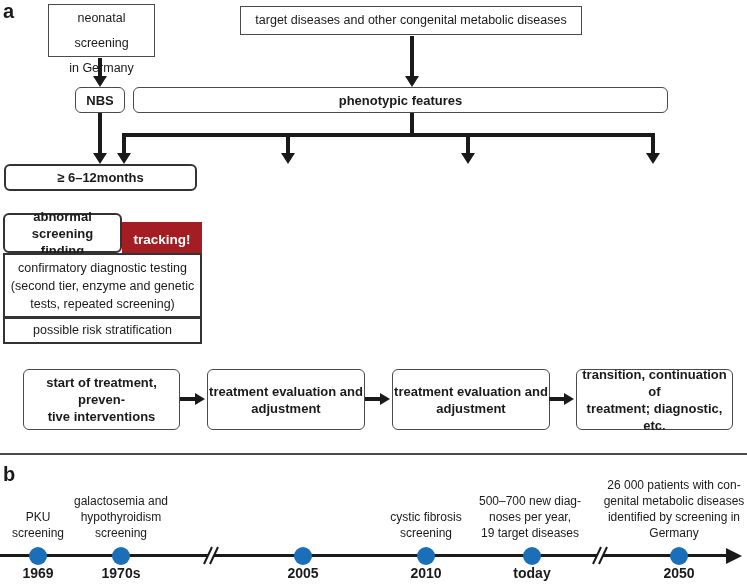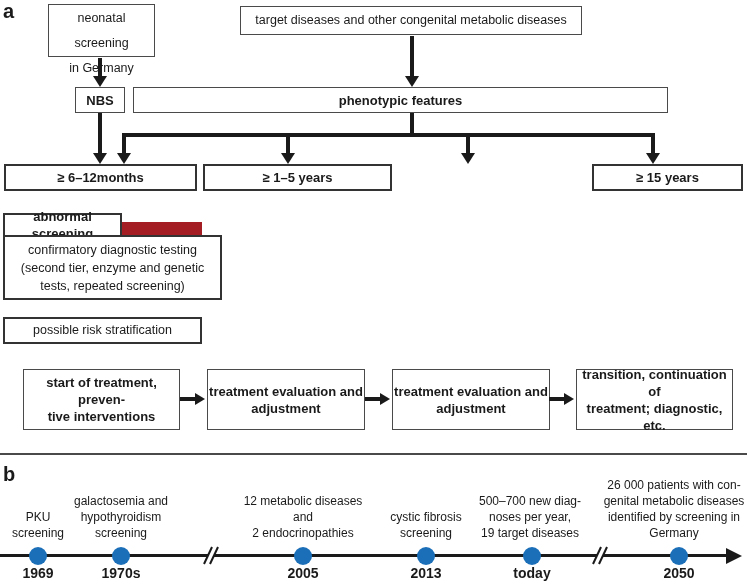--- a/index.html
+++ b/index.html
@@ -8,21 +8,21 @@
     font-family:"Liberation Sans","DejaVu Sans",sans-serif; color:#1a1a1a;
     overflow:hidden;
   }
   .box {
     position:absolute; box-sizing:border-box; background:#ffffff;
     border:1.5px solid #4a4a4a;
     display:flex; align-items:center; justify-content:center;
     text-align:center; white-space:pre-line;
     font-size:12.5px; line-height:25px;
   }
-  .bold { font-weight:bold; }
+  .bold { font-weight:bold;border-radius:6px; }
   .thick { border-width:2px; border-color:#333333; }
   .plabel { position:absolute; font-weight:bold; font-size:20px; line-height:20px; }
   .stemv { position:absolute; width:4px; background:#1a1a1a; }
   .stemh { position:absolute; height:4px; background:#1a1a1a; }
   .headdown { position:absolute; width:0; height:0;
     border-left:7px solid transparent; border-right:7px solid transparent;
     border-top:11px solid #1a1a1a; }
   .headright { position:absolute; width:0; height:0;
     border-top:6px solid transparent; border-bottom:6px solid transparent;
     border-left:10px solid #1a1a1a; }
@@ -73,27 +73,25 @@
   <div class="stemv" style="left:122px;top:137px;height:17px"></div>
   <div class="headdown" style="left:117px;top:153px"></div>
   <div class="stemv" style="left:286px;top:137px;height:17px"></div>
   <div class="headdown" style="left:281px;top:153px"></div>
   <div class="stemv" style="left:466px;top:137px;height:17px"></div>
   <div class="headdown" style="left:461px;top:153px"></div>
   <div class="stemv" style="left:651px;top:137px;height:17px"></div>
   <div class="headdown" style="left:646px;top:153px"></div>
 
   <div class="box bold thick" style="left:4px;top:164px;width:193px;height:27px;font-size:13px">≥ 6–12months</div>
-  <div class="box bold thick" style="left:203px;top:164px;width:189px;height:27px;font-size:13px">≥ 1–5 years</div>
-  <div class="box bold thick" style="left:592px;top:164px;width:151px;height:27px;font-size:13px">≥ 15 years</div>
 
   <div class="box bold thick" style="left:3px;top:213px;width:119px;height:40px;font-size:13px;line-height:17px">abnormal screening
 finding</div>
   <div class="tracking" style="left:122px;top:222px;width:80px;height:34px">tracking!</div>
-  <div class="box thick" style="left:3px;top:235px;width:219px;height:65px;line-height:18px">confirmatory diagnostic testing
+  <div class="box thick" style="left:3px;top:253px;width:199px;height:65px;line-height:18px">confirmatory diagnostic testing
 (second tier, enzyme and genetic
 tests, repeated screening)</div>
   <div class="box thick" style="left:3px;top:317px;width:199px;height:27px">possible risk stratification</div>
 
   <div class="box bold" style="left:23px;top:369px;width:157px;height:61px;font-size:13px;line-height:17px">start of treatment, preven-
 tive interventions</div>
   <div class="box bold" style="left:207px;top:369px;width:158px;height:61px;font-size:13px;line-height:17px">treatment evaluation and
 adjustment</div>
   <div class="box bold" style="left:392px;top:369px;width:158px;height:61px;font-size:13px;line-height:17px">treatment evaluation and
 adjustment</div>
@@ -133,30 +131,27 @@
 screening</div>
   <div class="dot" style="left:29px;top:547px"></div>
   <div class="year" style="left:38px;top:565px">1969</div>
 
   <div class="caption" style="left:121px;bottom:44px;width:130px">galactosemia and
 hypothyroidism
 screening</div>
   <div class="dot" style="left:112px;top:547px"></div>
   <div class="year" style="left:121px;top:565px">1970s</div>
 
-  <div class="caption" style="left:303px;bottom:44px;width:160px">12 metabolic diseases
-and
-2 endocrinopathies</div>
   <div class="dot" style="left:294px;top:547px"></div>
   <div class="year" style="left:303px;top:565px">2005</div>
 
   <div class="caption" style="left:426px;bottom:44px;width:110px">cystic fibrosis
 screening</div>
   <div class="dot" style="left:417px;top:547px"></div>
-  <div class="year" style="left:426px;top:565px">2013</div>
+  <div class="year" style="left:426px;top:565px">2010</div>
 
   <div class="caption" style="left:530px;bottom:44px;width:140px">500–700 new diag-
 noses per year,
 19 target diseases</div>
   <div class="dot" style="left:523px;top:547px"></div>
   <div class="year" style="left:532px;top:565px">today</div>
 
   <div class="caption" style="left:674px;bottom:44px;width:158px">26 000 patients with con-
 genital metabolic diseases
 identified by screening in

